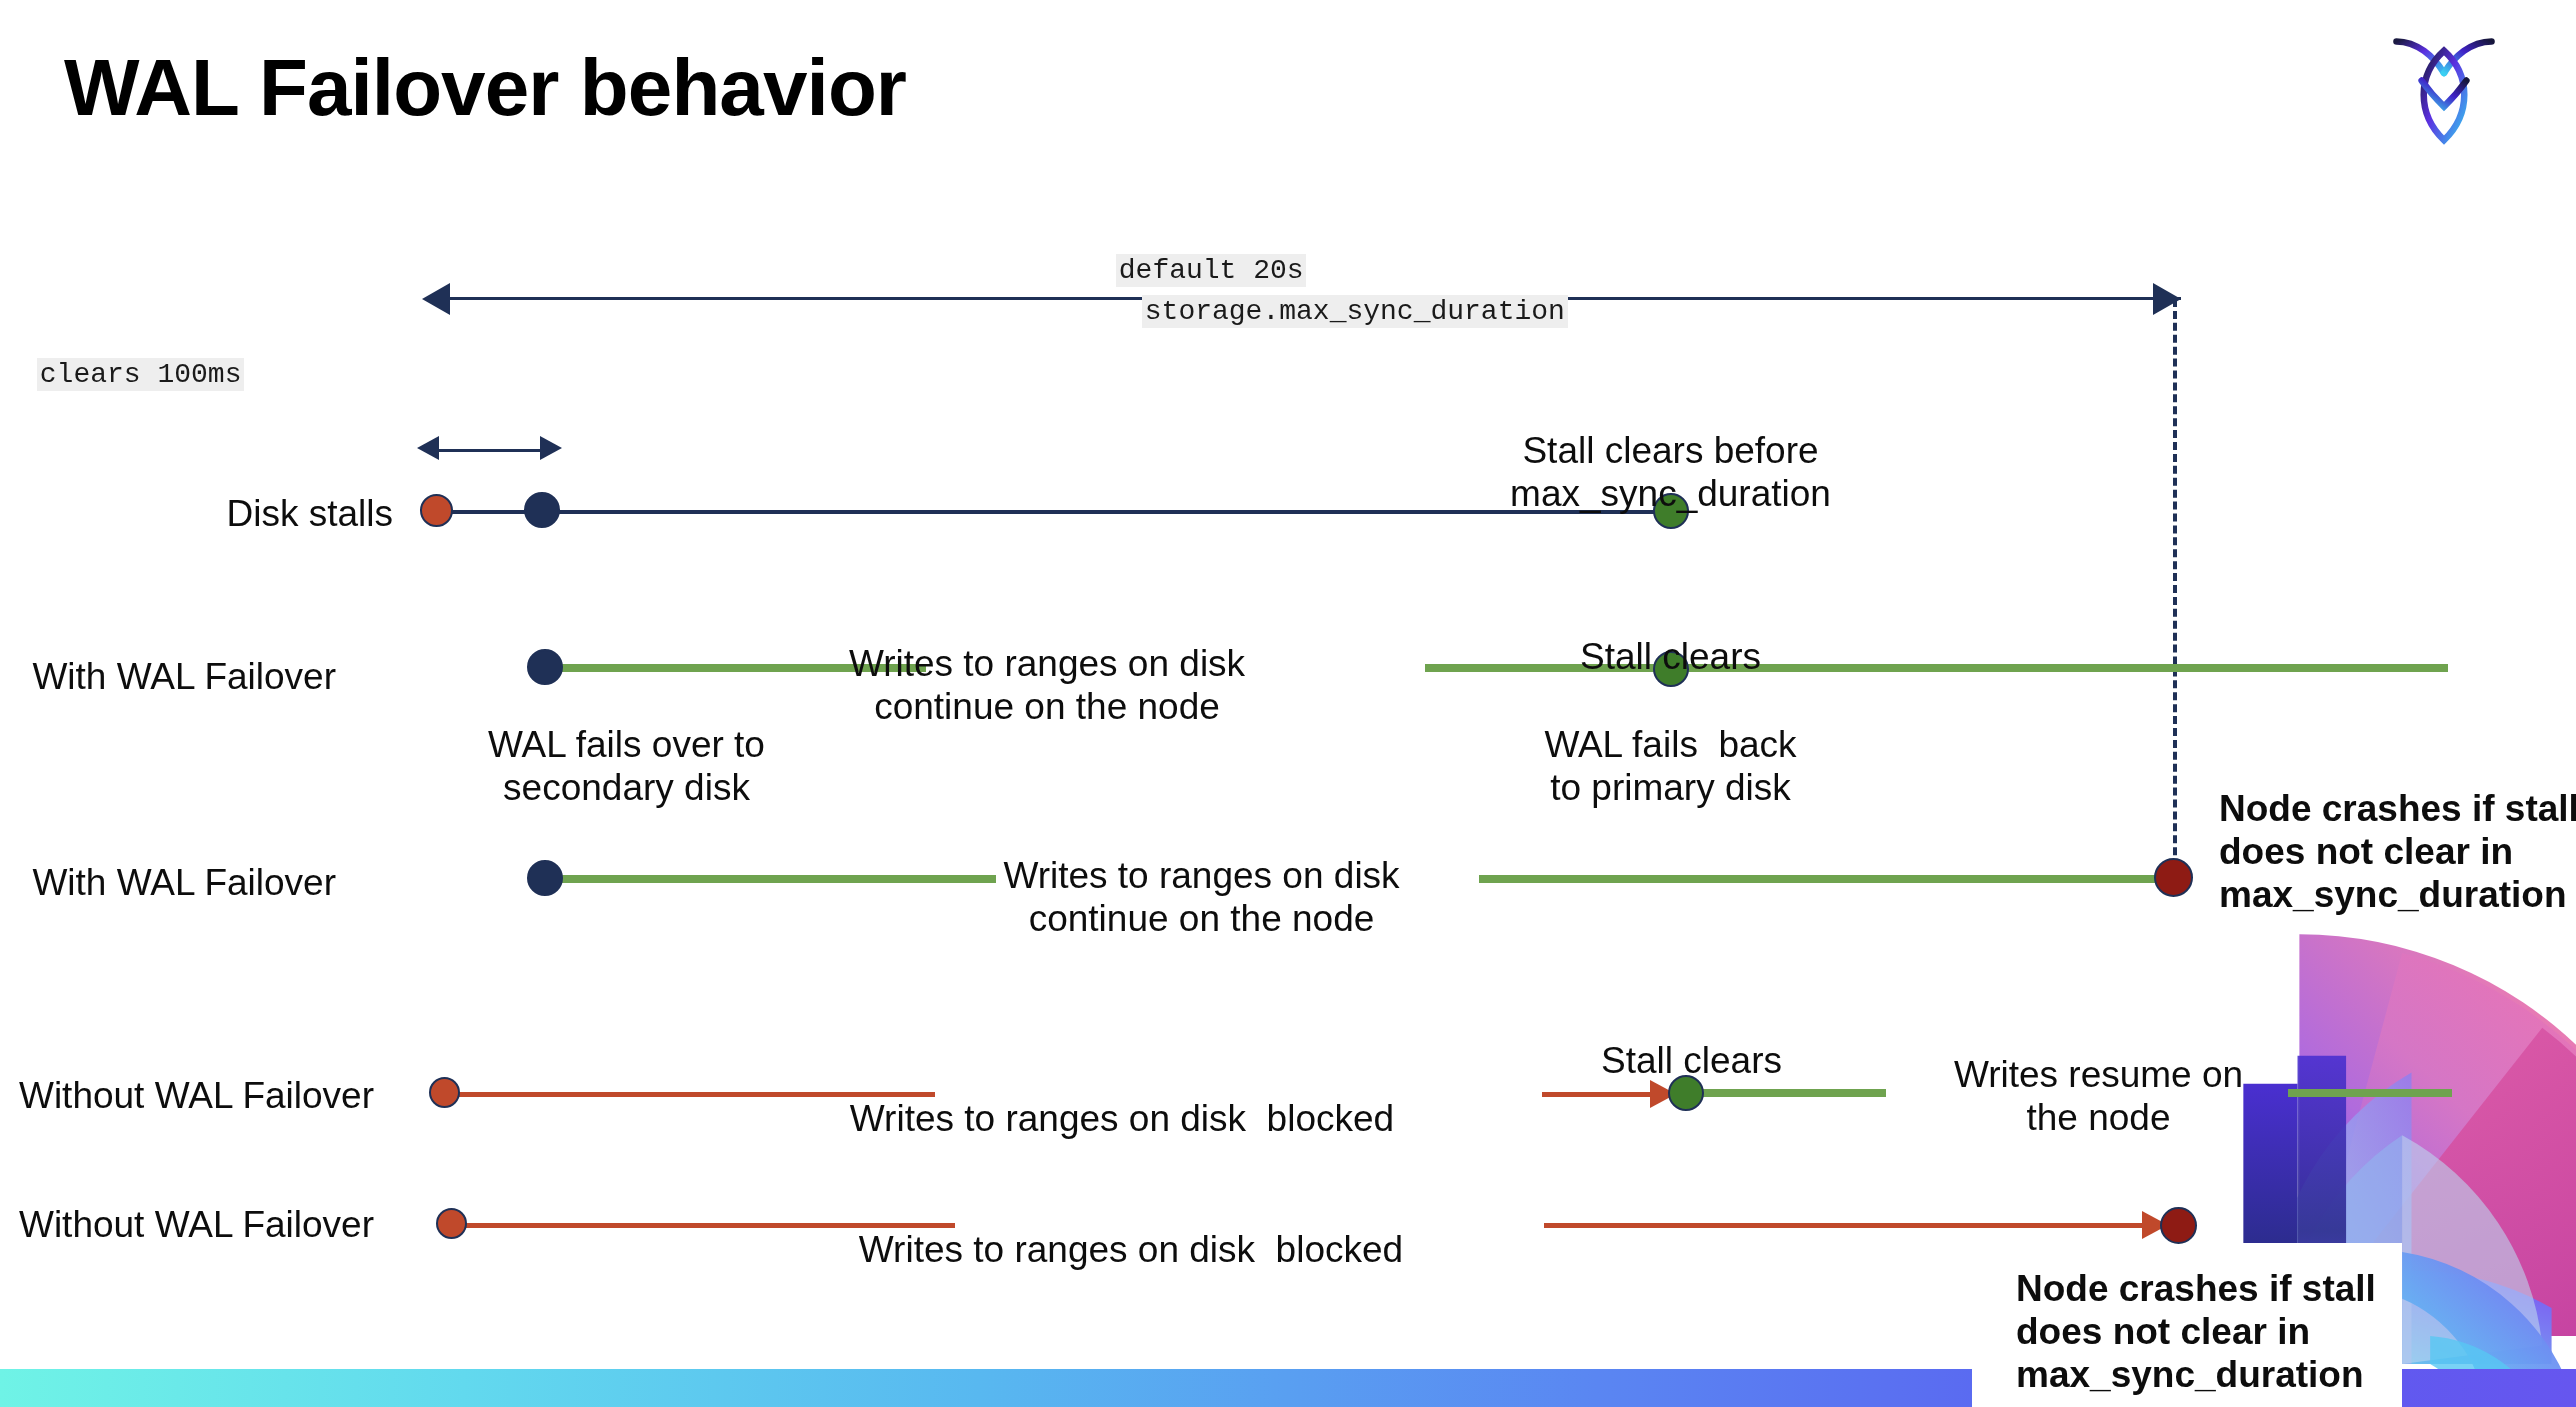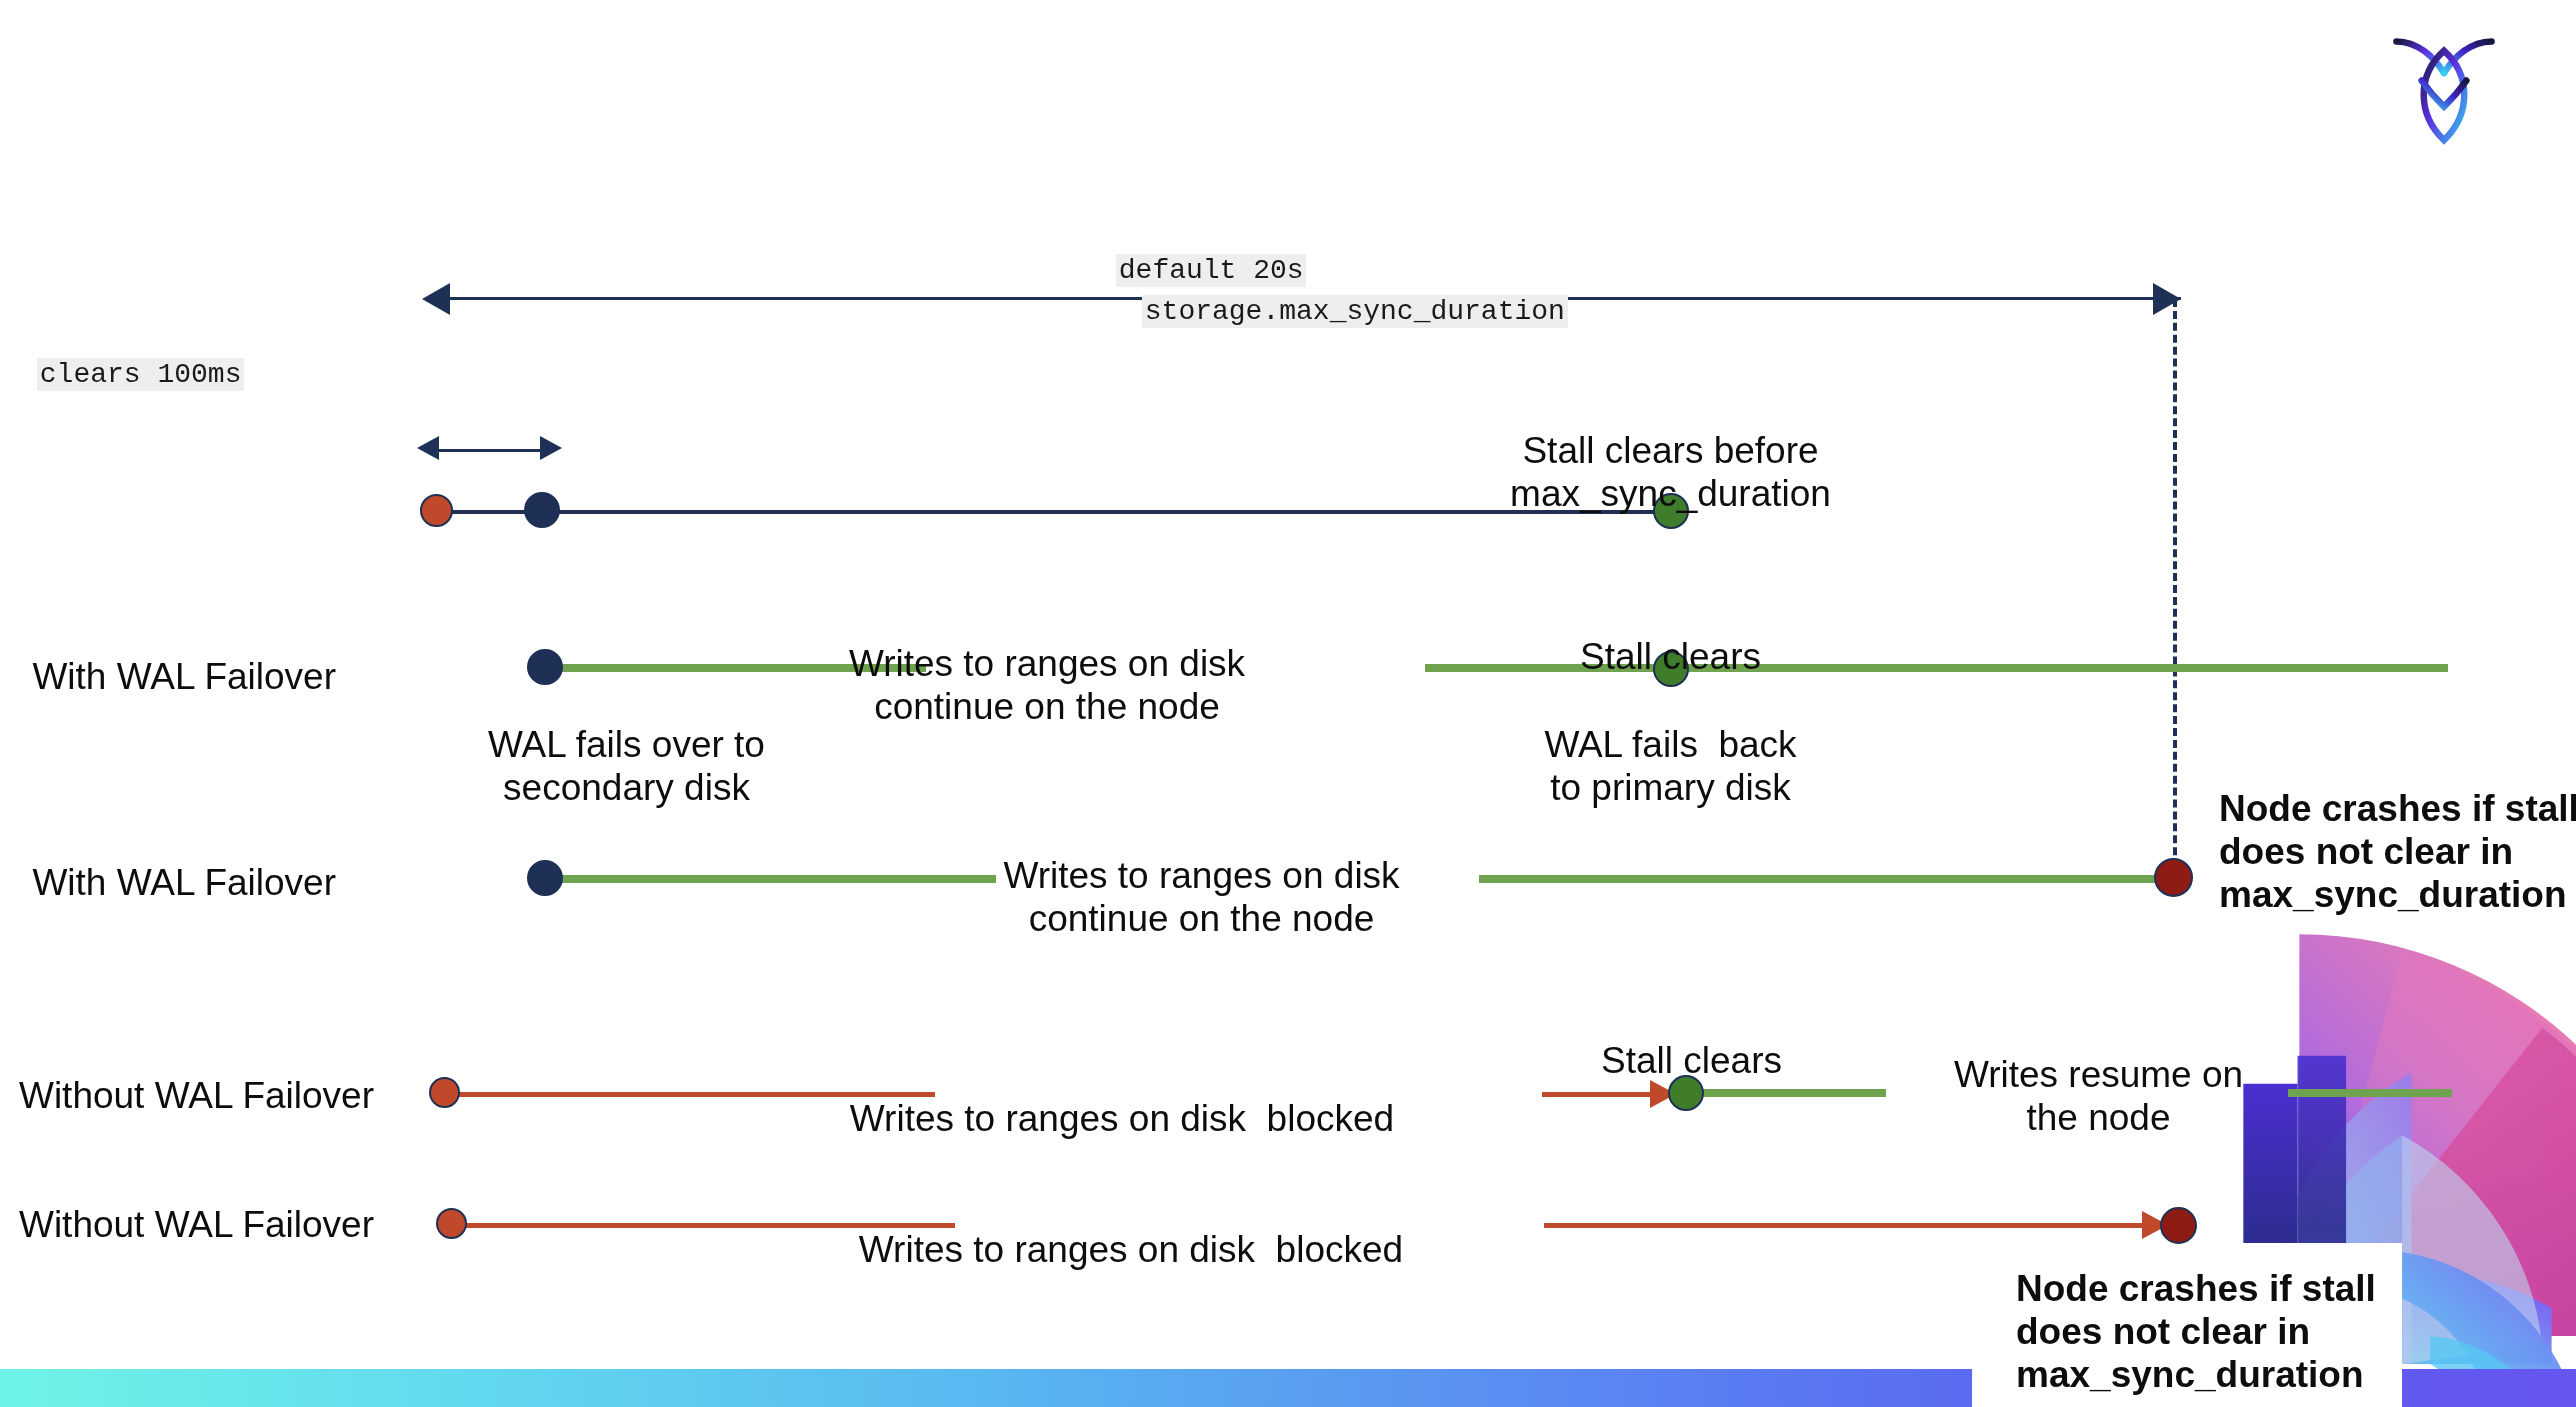--- a/index.html
+++ b/index.html
@@ -205,20 +205,21 @@
       <path d="M500 470 A150 150 0 0 1 620 546 L540 546 A90 90 0 0 0 500 500 Z" fill="#58c7f2" opacity="0.8"></path>
     </svg>
   </div>
 
   <div style="position:absolute;left:0;top:897px;width:1963px;height:510px;background:#ffffff;"></div>
 
   <div id="bottom-bar"></div>
 
   <div id="crash-box-2"></div>
 
+  <div id="title">WAL Failover behavior</div>
 
   <div id="logo">
     <svg width="110" height="120" viewBox="0 0 118 128" xmlns="http://www.w3.org/2000/svg">
       <defs>
         <linearGradient id="lg1" x1="0" y1="0" x2="1" y2="1">
           <stop offset="0%" stop-color="#1a1a40"></stop>
           <stop offset="45%" stop-color="#5b2fe0"></stop>
           <stop offset="100%" stop-color="#35c6f0"></stop>
         </linearGradient>
         <linearGradient id="lg2" x1="1" y1="0" x2="0" y2="1">
@@ -247,20 +248,21 @@
   <div class="code-chip" style="left:1142px; top:295px;">storage.max_sync_duration</div>
 
   <div class="vdash" style="left:2173px; top:299px; height:580px;"></div>
 
   <div class="code-chip" style="left:37px; top:358px;">clears 100ms</div>
 
   <div class="rule navy-thin" style="left:437px; top:449px; width:103px;"></div>
   <div class="arrow-sm arrow-sm-left-navy" style="left:417px; top:436px;"></div>
   <div class="arrow-sm arrow-sm-right-navy" style="left:540px; top:436px;"></div>
 
+  <div class="lbl r" style="left:0px; top:493px; width:393px;">Disk stalls</div>
 
   <div class="rule navy-line" style="left:439px; top:510px; width:1234px;"></div>
   <div class="dot dot-red" style="left:420px; top:494px; width:33px; height:33px;"></div>
   <div class="dot dot-navy" style="left:524px; top:492px; width:36px; height:36px;"></div>
   <div class="dot dot-green" style="left:1653px; top:493px; width:36px; height:36px;"></div>
 
   <div class="lbl c" style="left:1479px; top:402px; width:383px;"><span>Stall clears before</span><br><span>max_sync_duration</span></div>
 
   <div class="lbl r" style="left:0px; top:656px; width:336px;">With WAL Failover</div>
 

